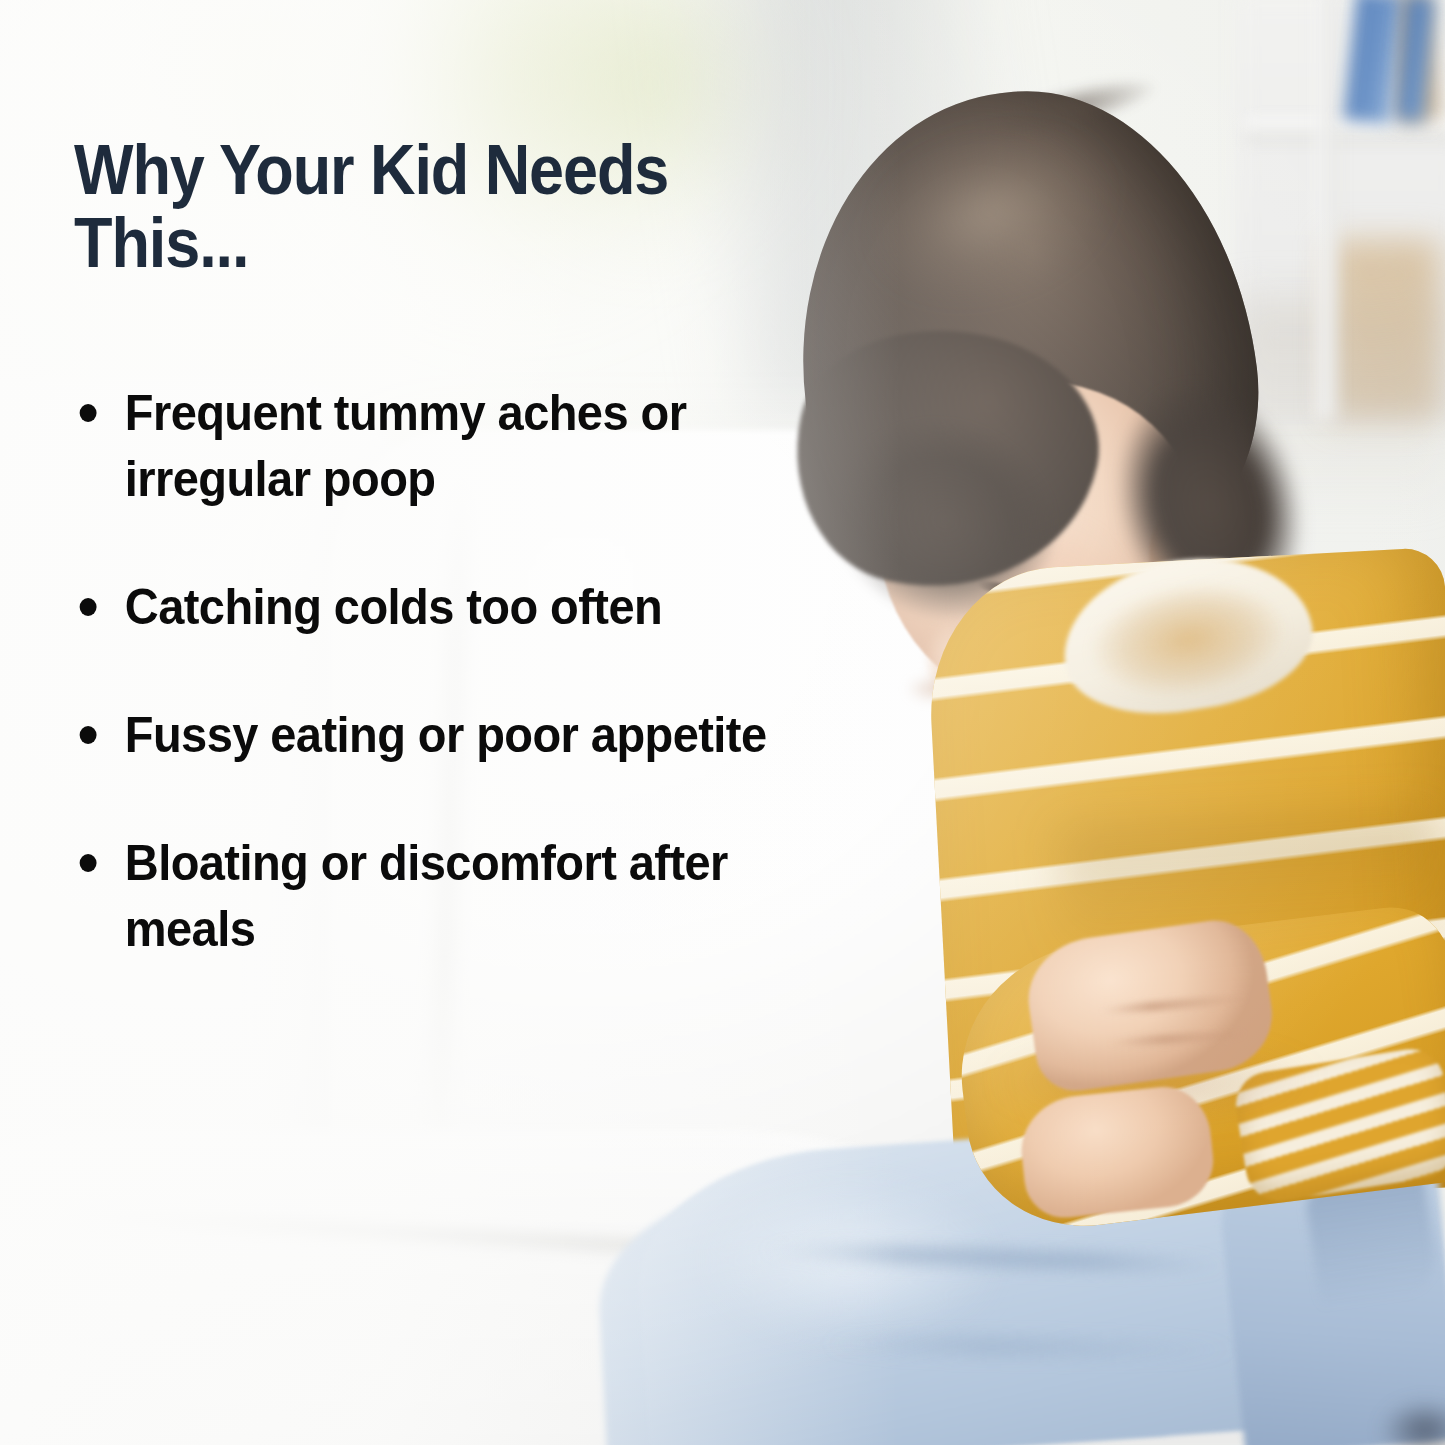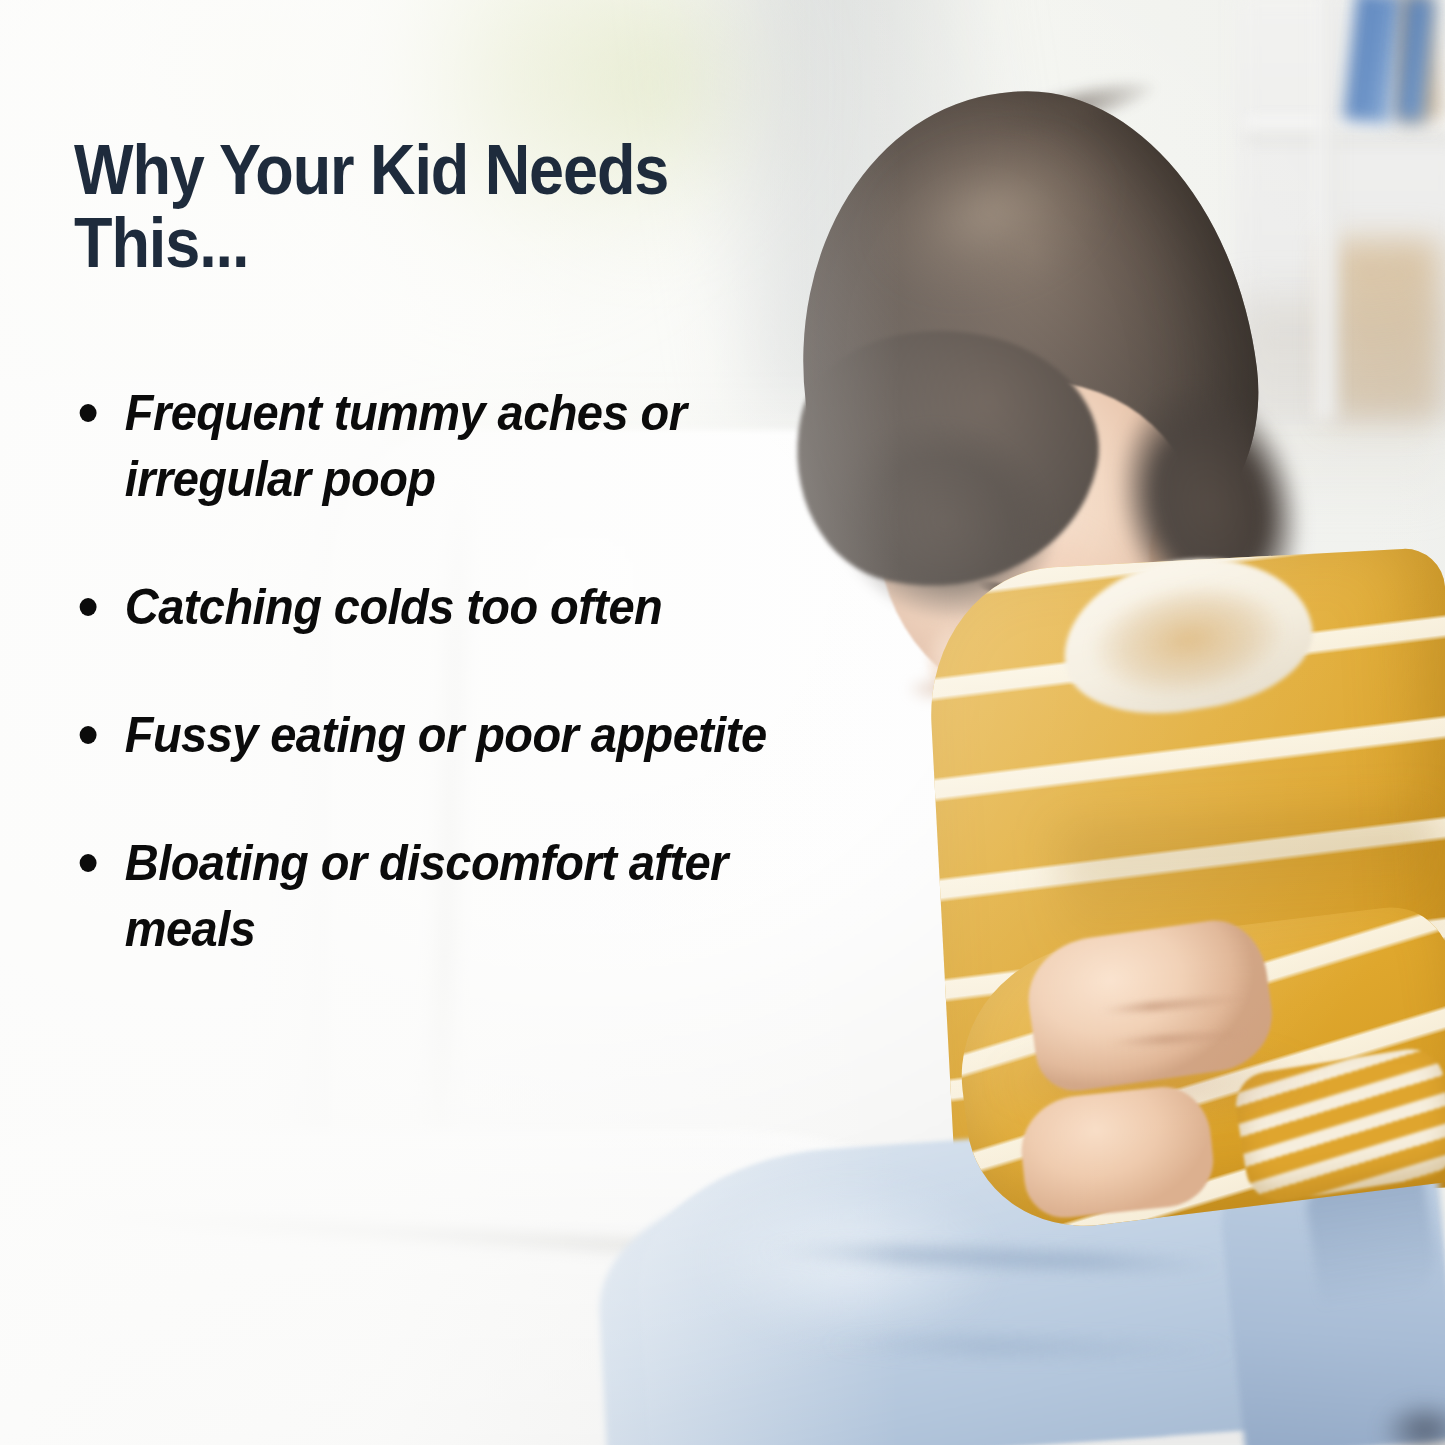--- a/index.html
+++ b/index.html
@@ -476,21 +476,20 @@
     white-space: pre-line;
   }
   .bullets {
     position: absolute;
     left: 74px;
     top: 380px;
     width: 840px;
     margin: 0;
     padding: 0;
     list-style: none;
-    font-style: italic;
   }
   .bullet {
     position: relative;
     display: block;
     padding-left: 54px;
     margin-bottom: 62px;
     font-family: "Liberation Sans", sans-serif;
     font-weight: 700;
     font-size: 50px;
     line-height: 1.32;

